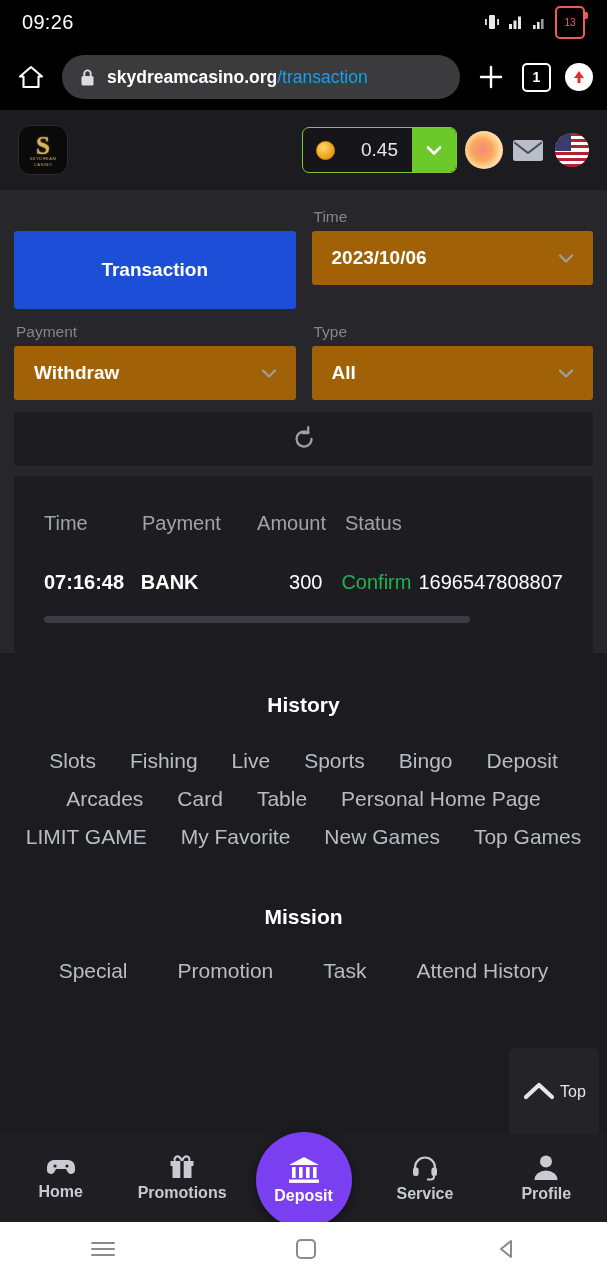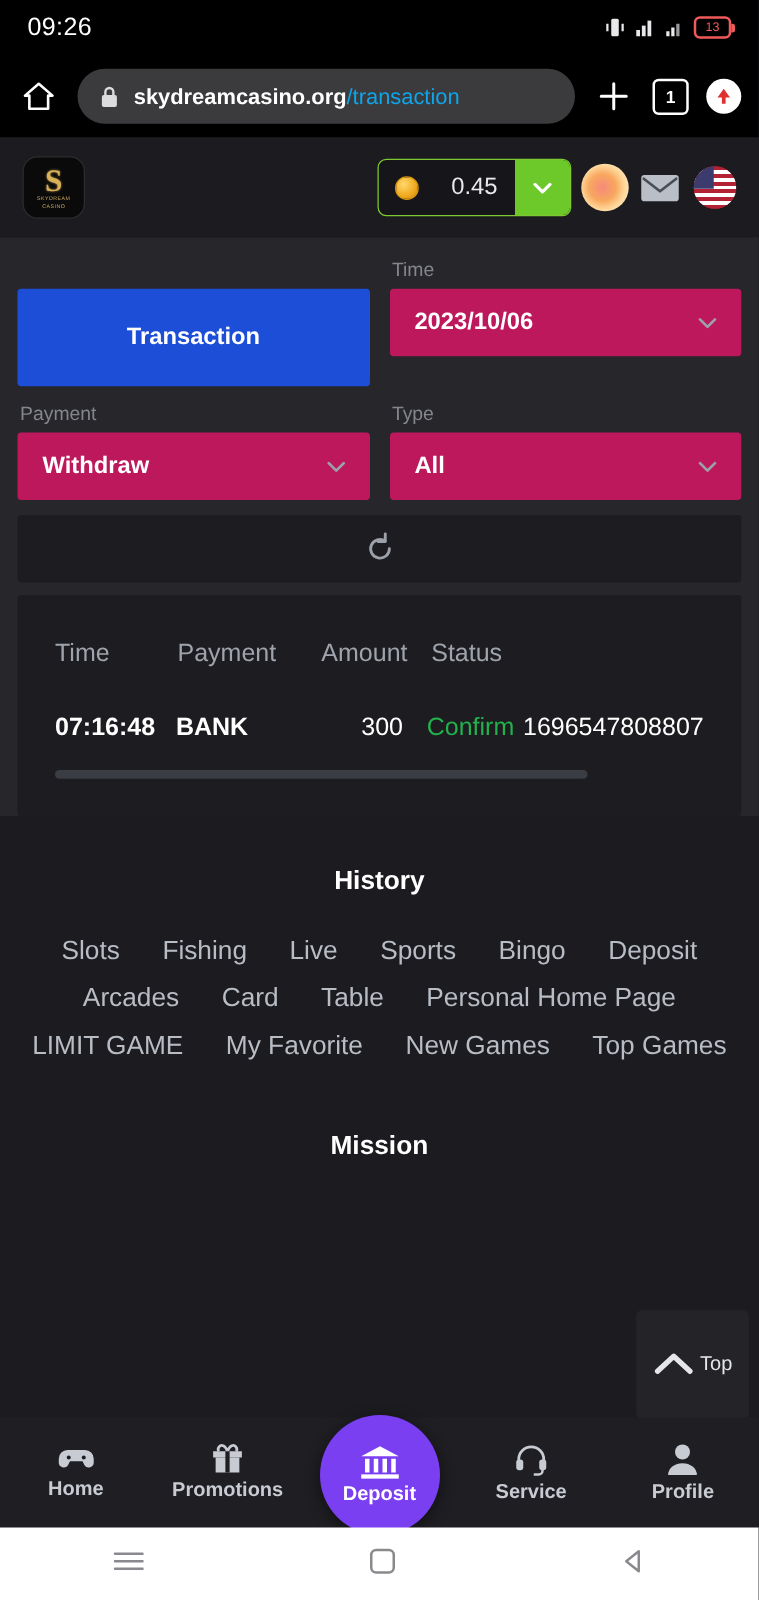--- a/index.html
+++ b/index.html
@@ -13,21 +13,21 @@
 
   
   .status-bar{
     height:44px; background:#000; display:flex; align-items:center;
     justify-content:space-between; padding:0 22px;
   }
   .status-time{ color:#fff; font-size:20px; letter-spacing:.3px; }
   .status-icons{ display:flex; align-items:center; gap:7px; }
   .si{ display:block; }
   .batt{
-    border:2px solid #f05a5a; border-radius:5px; width:30px; height:18px;
+    border:2px solid #f05a5a; border-radius:5px; width:30px; height:33px;
     display:flex; align-items:center; justify-content:center;
     color:#f05a5a; font-size:10px; font-weight:normal; position:relative;
   }
   .batt:after{
     content:""; position:absolute; right:-5px; top:4px; width:3px; height:7px;
     background:#f05a5a; border-radius:0 2px 2px 0;
   }
 
   
   .browser-bar{
@@ -105,21 +105,21 @@
   .filters{ padding-top:18px; display:flex; flex-wrap:wrap; }
   .f-col{ width:50%; padding-right:8px; }
   .f-col.right{ padding-right:0; padding-left:8px; }
   .f-label{ color:#84868d; font-size:15.5px; padding:0 0 5px 2px; height:23px; }
   .tab-box{
     height:78px; background:#1d4ed8; border-radius:3px;
     display:flex; align-items:center; justify-content:center;
     color:#fff; font-size:19px; font-weight:bold;
   }
   .select{
-    height:54px; background:#be185d; border-radius:3px;
+    height:54px; background:#a16207; border-radius:3px;
     display:flex; align-items:center; justify-content:space-between;
     padding:0 16px 0 20px; color:#fff; font-size:19px; font-weight:bold;
   }
   .filters-row2{ display:flex; margin-top:14px; width:100%; }
 
   .refresh-bar{
     margin-top:12px; height:54px; background:#1d1d21; border-radius:3px;
     display:flex; align-items:center; justify-content:center;
   }
 
@@ -357,20 +357,26 @@
     <a>Card</a>
     <a>Table</a>
     <a>Personal Home Page</a>
     <a>LIMIT GAME</a>
     <a>My Favorite</a>
     <a>New Games</a>
     <a>Top Games</a>
   </div>
 
   <div class="sec-title mission-title">Mission</div>
+  <div class="links mission-links">
+    <a>Special</a>
+    <a>Promotion</a>
+    <a>Task</a>
+    <a>Attend History</a>
+  </div>
 </div>
 
 <div class="top-fab">
   <svg width="34" height="24" viewBox="0 0 34 24">
     <path d="M4 17 L17 5 L30 17" fill="none" stroke="#e4e6ea" stroke-width="4.2" stroke-linecap="round" stroke-linejoin="round"></path>
   </svg>
   <span>Top</span>
 </div>
 
 <div class="bottom-nav">

